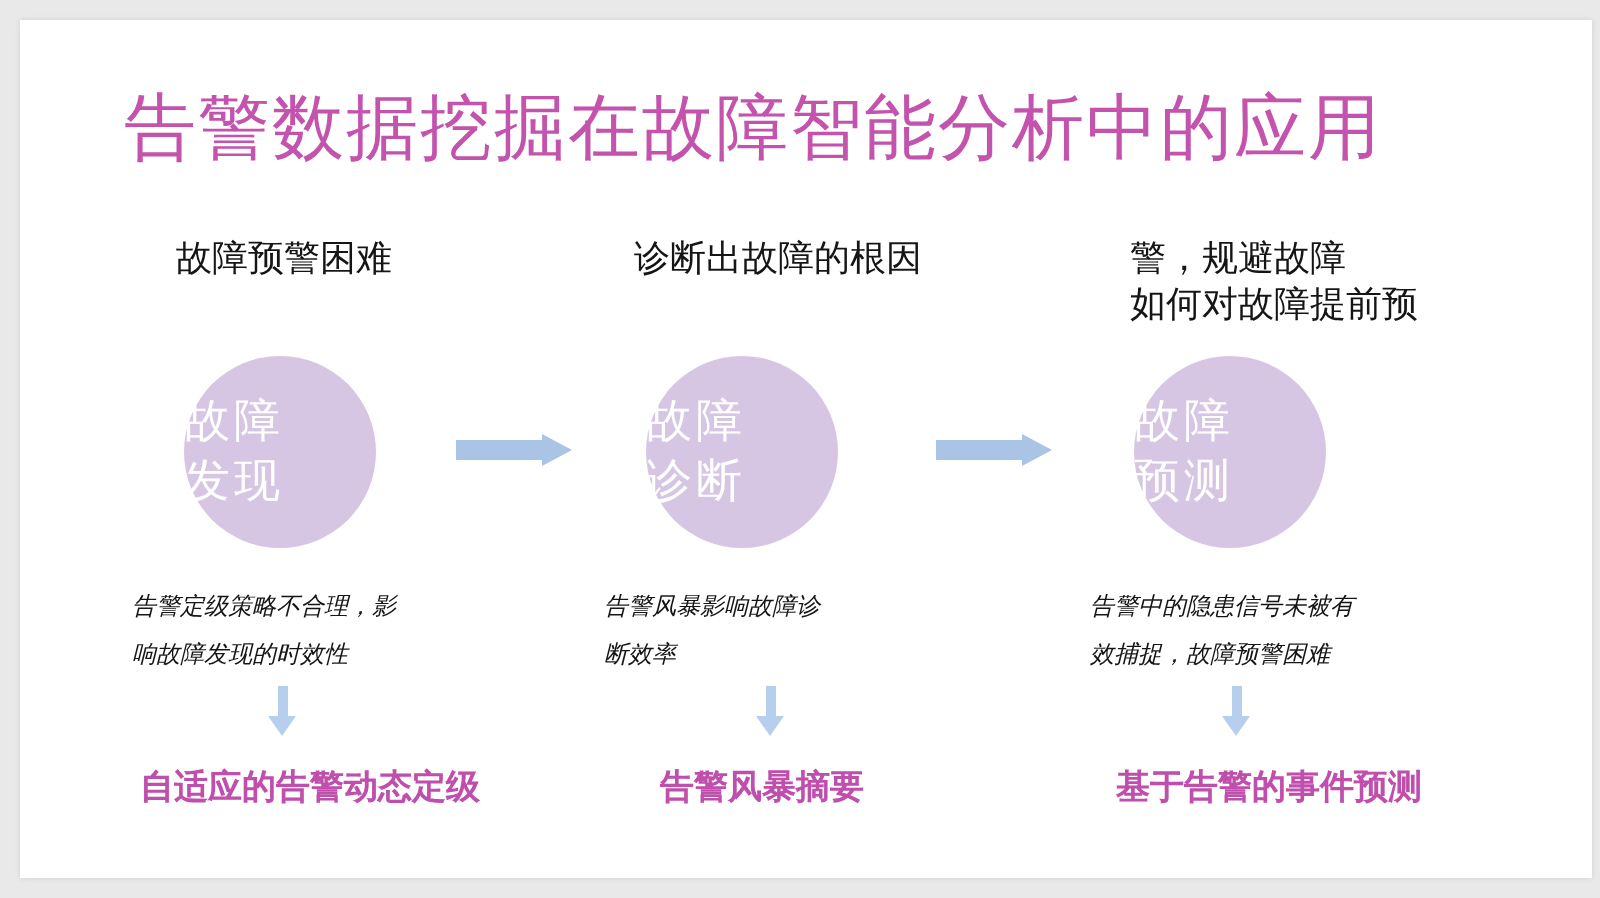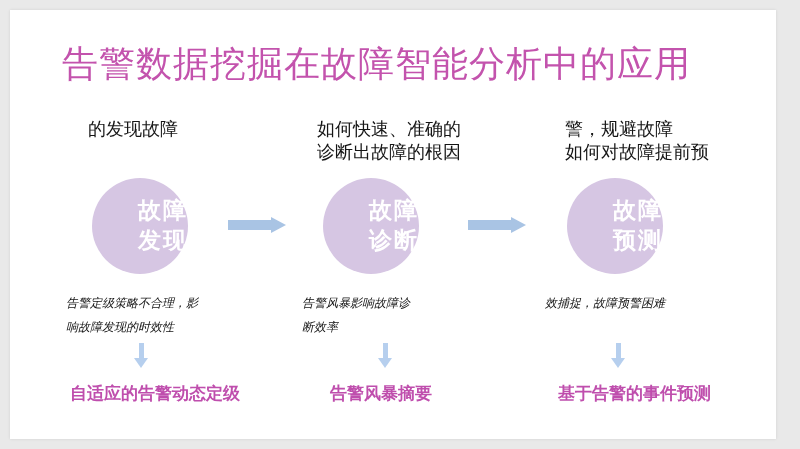--- a/index.html
+++ b/index.html
@@ -9,20 +9,21 @@
     font-family: "Liberation Sans", "DejaVu Sans", sans-serif;
     overflow: hidden;
     position: relative;
   }
   .slide {
     position: absolute;
     left: 10px; top: 10px;
     width: 766px; height: 429px;
     background: #ffffff;
     box-shadow: 0 0 3px rgba(0,0,0,0.10);
+    padding-left: 20px;
   }
   .title {
     position: absolute;
     left: 52px; top: 30px;
     margin: 0;
     font-size: 36px;
     font-weight: 400;
     letter-spacing: 1px;
     color: #c353ad;
     white-space: nowrap;
@@ -37,25 +38,24 @@
   }
   .circle {
     position: absolute;
     top: 168px;
     width: 96px; height: 96px;
     border-radius: 50%;
     background: #d6c6e3;
     color: #ffffff;
     font-size: 23px;
     line-height: 30px;
-    text-align: right;
+    text-align: left;
     box-sizing: border-box;
     padding-top: 17px;
     letter-spacing: 2px;
-    font-weight: bold;
   }
   .h-arrow {
     position: absolute;
     top: 207px;
     display: flex;
     align-items: center;
     height: 16px;
   }
   .h-arrow .hstem { width: 43px; height: 10px; background: #a9c4e4; }
   .h-arrow .hhead {
@@ -98,21 +98,21 @@
   }
 </style>
 </head>
 <body>
 
 <div class="slide">
 
   <h1 class="title">告警数据挖掘在故障智能分析中的应用</h1>
 
   <div class="question" style="left:78px">
-    <div>的发现故障</div>
+    <div>故障预警困难</div>
   </div>
   <div class="circle" style="left:82px">
     <div>故障</div>
     <div>发现</div>
   </div>
   <div class="problem" style="left:56px">
     <div>告警定级策略不合理，影</div>
     <div>响故障发现的时效性</div>
   </div>
   <div class="v-arrow" style="left:124px">
@@ -120,21 +120,20 @@
     <span class="vhead"></span>
   </div>
   <div class="solution" style="left:60px">自适应的告警动态定级</div>
 
   <div class="h-arrow" style="left:218px">
     <span class="hstem"></span>
     <span class="hhead"></span>
   </div>
 
   <div class="question" style="left:307px">
-    <div>如何快速、准确的</div>
     <div>诊断出故障的根因</div>
   </div>
   <div class="circle" style="left:313px">
     <div>故障</div>
     <div>诊断</div>
   </div>
   <div class="problem" style="left:292px">
     <div>告警风暴影响故障诊</div>
     <div>断效率</div>
   </div>
@@ -151,20 +150,21 @@
 
   <div class="question" style="left:555px">
     <div>警，规避故障</div>
     <div>如何对故障提前预</div>
   </div>
   <div class="circle" style="left:557px">
     <div>故障</div>
     <div>预测</div>
   </div>
   <div class="problem" style="left:535px">
+    <div>告警中的隐患信号未被有</div>
     <div>效捕捉，故障预警困难</div>
   </div>
   <div class="v-arrow" style="left:601px">
     <span class="vstem"></span>
     <span class="vhead"></span>
   </div>
   <div class="solution" style="left:548px">基于告警的事件预测</div>
 
 </div>
 

